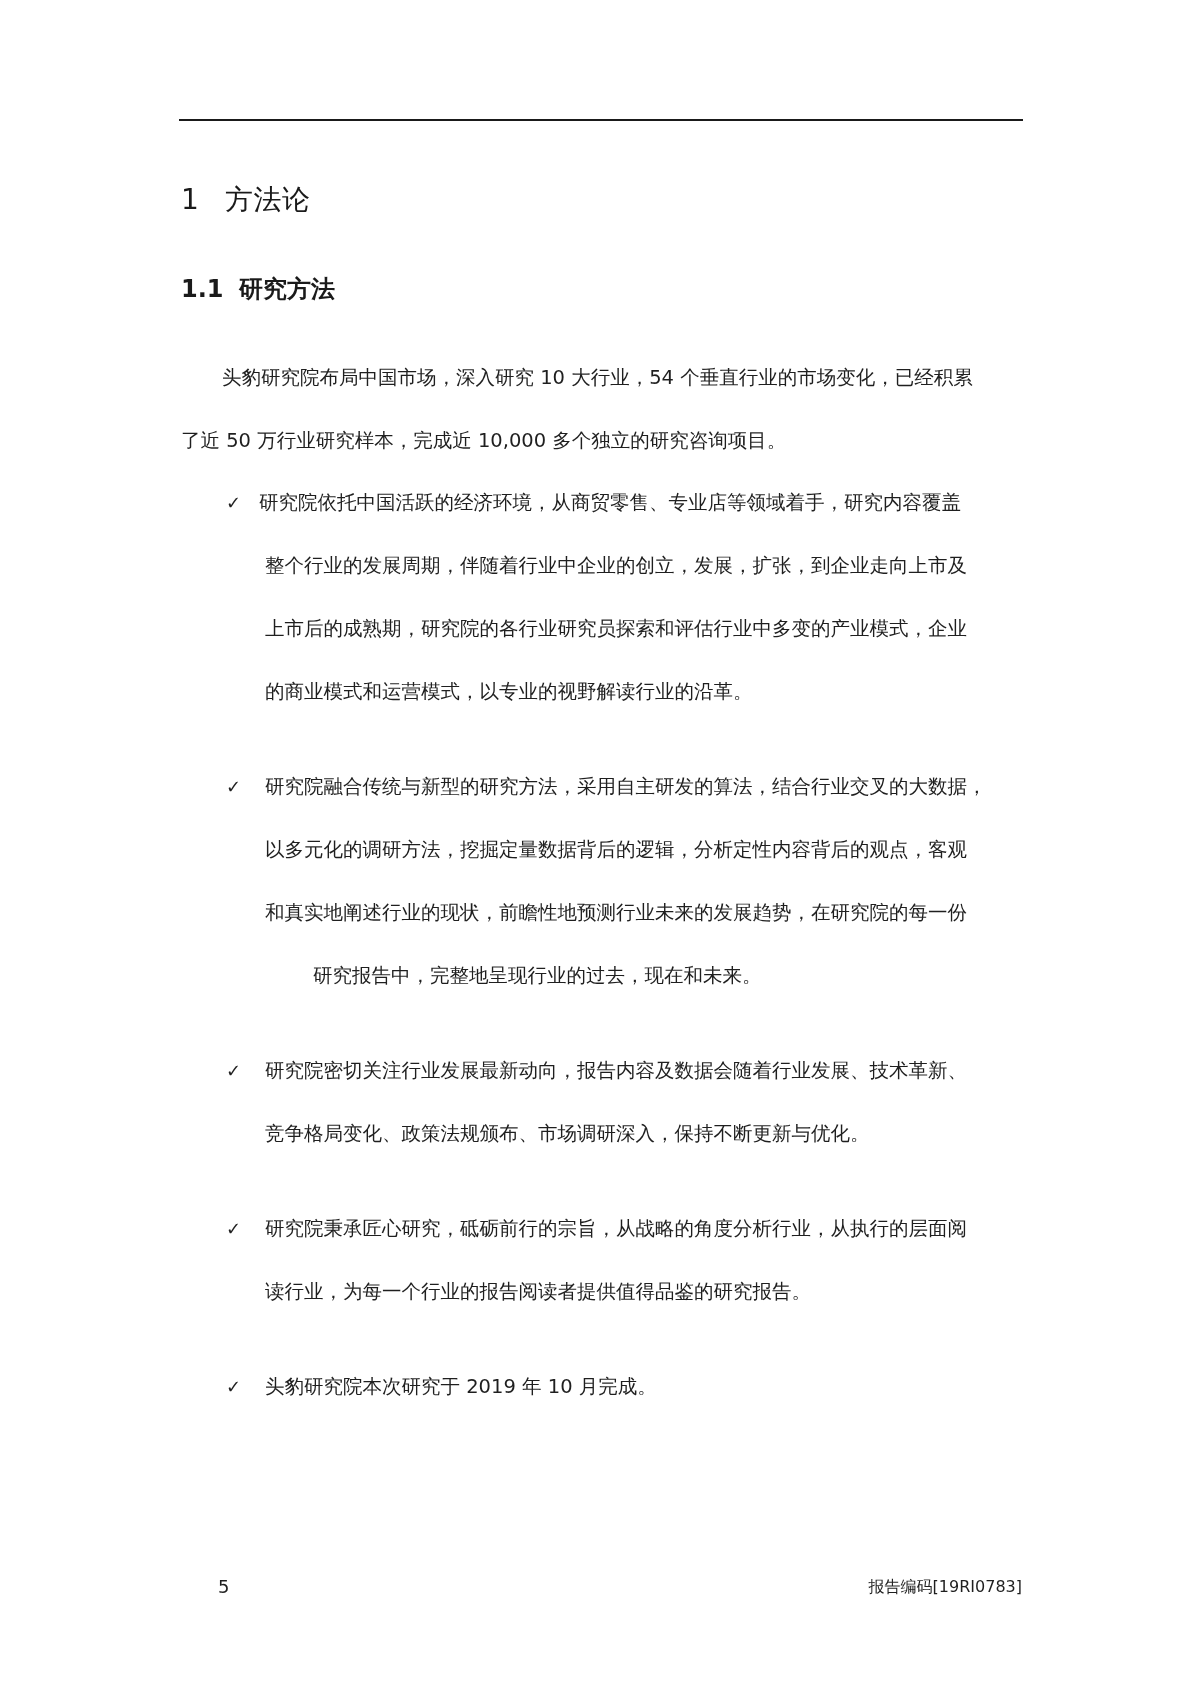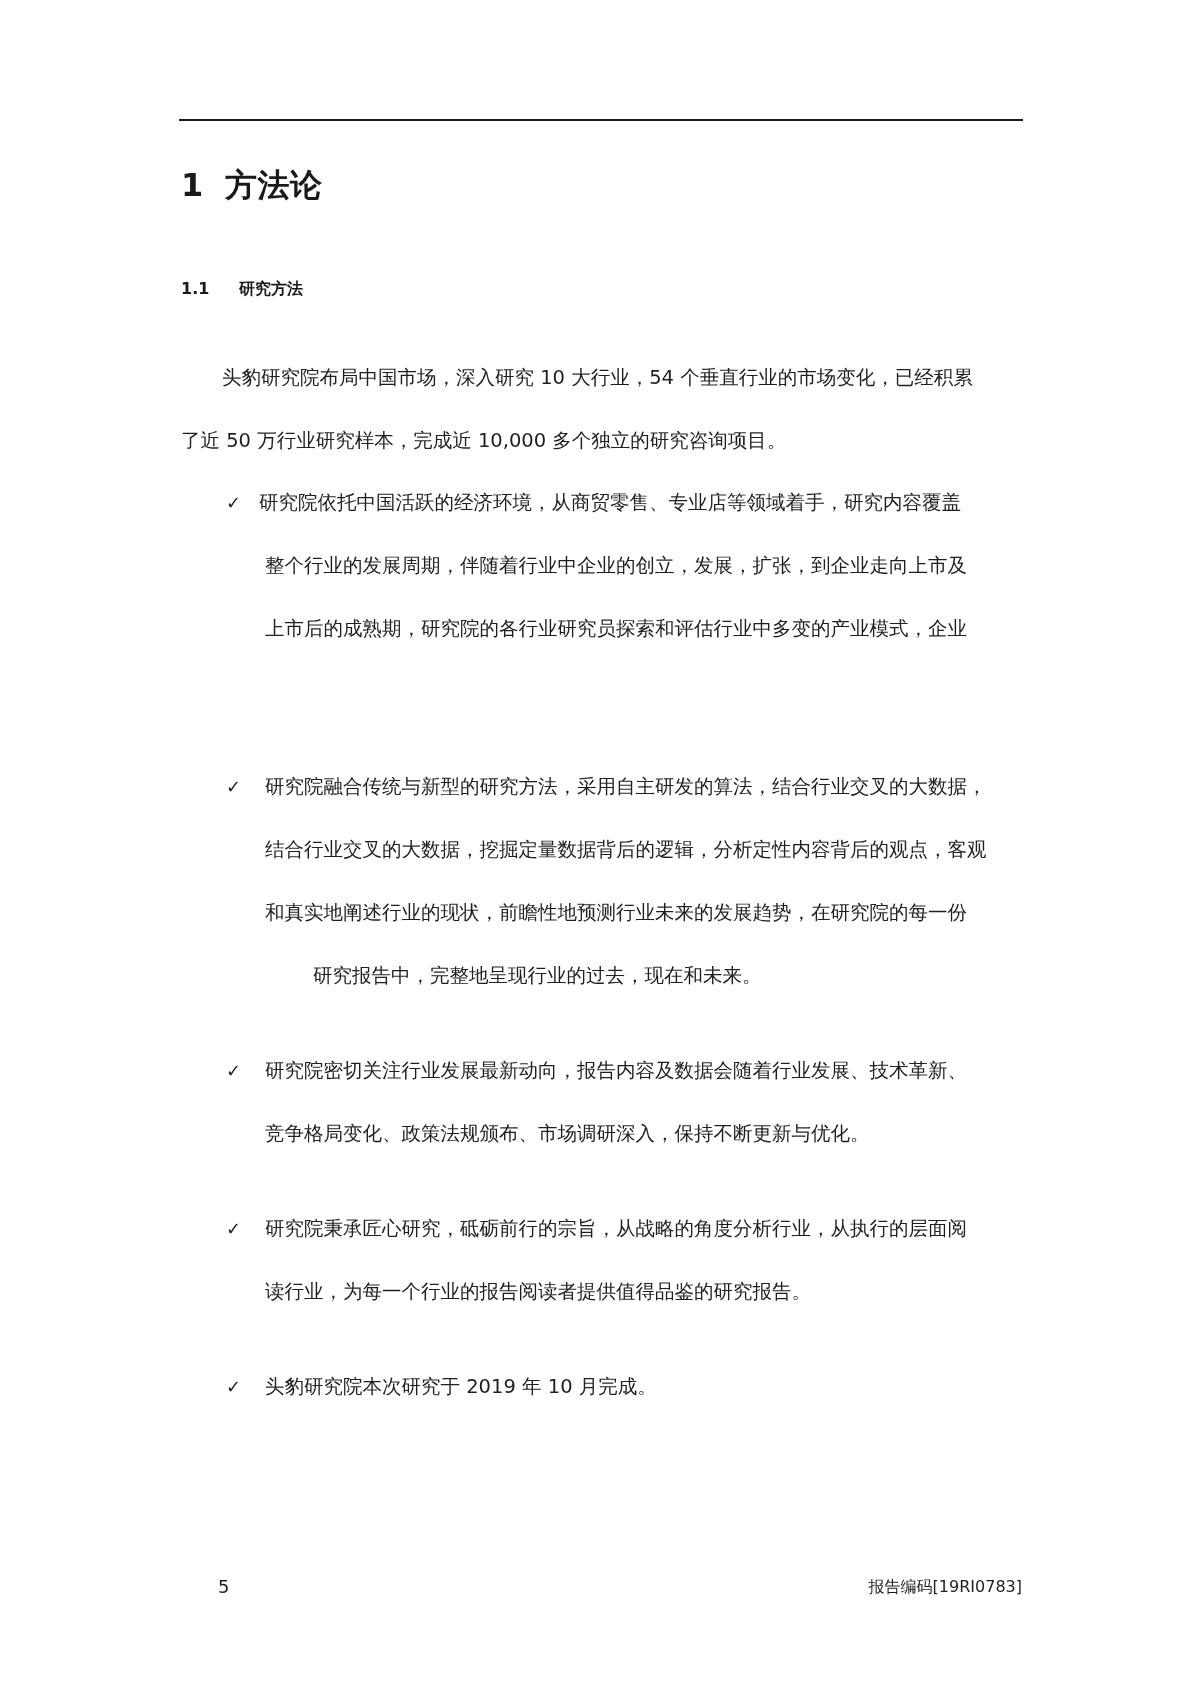--- a/index.html
+++ b/index.html
@@ -24,33 +24,33 @@
       position: absolute;
       left: 179px;
       top: 119px;
       width: 844px;
       height: 0;
       border-top: 2px solid #1a1a1a;
     }
     .h1 {
       position: absolute;
       left: 181px;
-      top: 165px;
-      font-size: 32px;
-      font-weight: bold;
+      top: 180px;
+      font-size: 28px;
+      font-weight: normal;
       line-height: 40px;
       white-space: nowrap;
       letter-spacing: 0.5px;
     }
     .h1 .num { display: inline-block; width: 44px; }
     .h2 {
       position: absolute;
       left: 181px;
       top: 275px;
-      font-size: 16px;
+      font-size: 24px;
       font-weight: bold;
       line-height: 28px;
       white-space: nowrap;
     }
     .h2 .num { display: inline-block; width: 58px; }
     .line {
       position: absolute;
       font-size: 19.5px;
       line-height: 30px;
       white-space: nowrap;
@@ -95,24 +95,25 @@
     <span class="num">1.1</span><span>研究方法</span>
   </div>
 
   <div class="line" style="left:222px; top:363px;text-align:center;">头豹研究院布局中国市场，深入研究 10 大行业，54 个垂直行业的市场变化，已经积累</div>
   <div class="line" style="left:181px; top:426px;">了近 50 万行业研究样本，完成近 10,000 多个独立的研究咨询项目。</div>
 
   <div class="check" style="left:226px; top:488px;">✓</div>
   <div class="line" style="left:259px; top:488px;">研究院依托中国活跃的经济环境，从商贸零售、专业店等领域着手，研究内容覆盖</div>
   <div class="line" style="left:265px; top:551px;">整个行业的发展周期，伴随着行业中企业的创立，发展，扩张，到企业走向上市及</div>
   <div class="line" style="left:265px; top:614px;text-align:right;">上市后的成熟期，研究院的各行业研究员探索和评估行业中多变的产业模式，企业</div>
+  <div class="line" style="left:265px; top:677px;">的商业模式和运营模式，以专业的视野解读行业的沿革。</div>
 
   <div class="check" style="left:226px; top:772px;">✓</div>
   <div class="line" style="left:265px; top:772px;">研究院融合传统与新型的研究方法，采用自主研发的算法，结合行业交叉的大数据，</div>
-  <div class="line" style="left:265px; top:835px;">结合行业交叉的大数据，挖掘定量数据背后的逻辑，分析定性内容背后的观点，客观</div>
+  <div class="line" style="left:265px; top:835px;">以多元化的调研方法，挖掘定量数据背后的逻辑，分析定性内容背后的观点，客观</div>
   <div class="line" style="left:265px; top:898px;">和真实地阐述行业的现状，前瞻性地预测行业未来的发展趋势，在研究院的每一份</div>
   <div class="line" style="left:265px; top:961px;margin-left:48px;">研究报告中，完整地呈现行业的过去，现在和未来。</div>
 
   <div class="check" style="left:226px; top:1056px;">✓</div>
   <div class="line" style="left:265px; top:1056px;">研究院密切关注行业发展最新动向，报告内容及数据会随着行业发展、技术革新、</div>
   <div class="line" style="left:265px; top:1119px;">竞争格局变化、政策法规颁布、市场调研深入，保持不断更新与优化。</div>
 
   <div class="check" style="left:226px; top:1214px;">✓</div>
   <div class="line" style="left:265px; top:1214px;">研究院秉承匠心研究，砥砺前行的宗旨，从战略的角度分析行业，从执行的层面阅</div>
   <div class="line" style="left:265px; top:1277px;">读行业，为每一个行业的报告阅读者提供值得品鉴的研究报告。</div>

